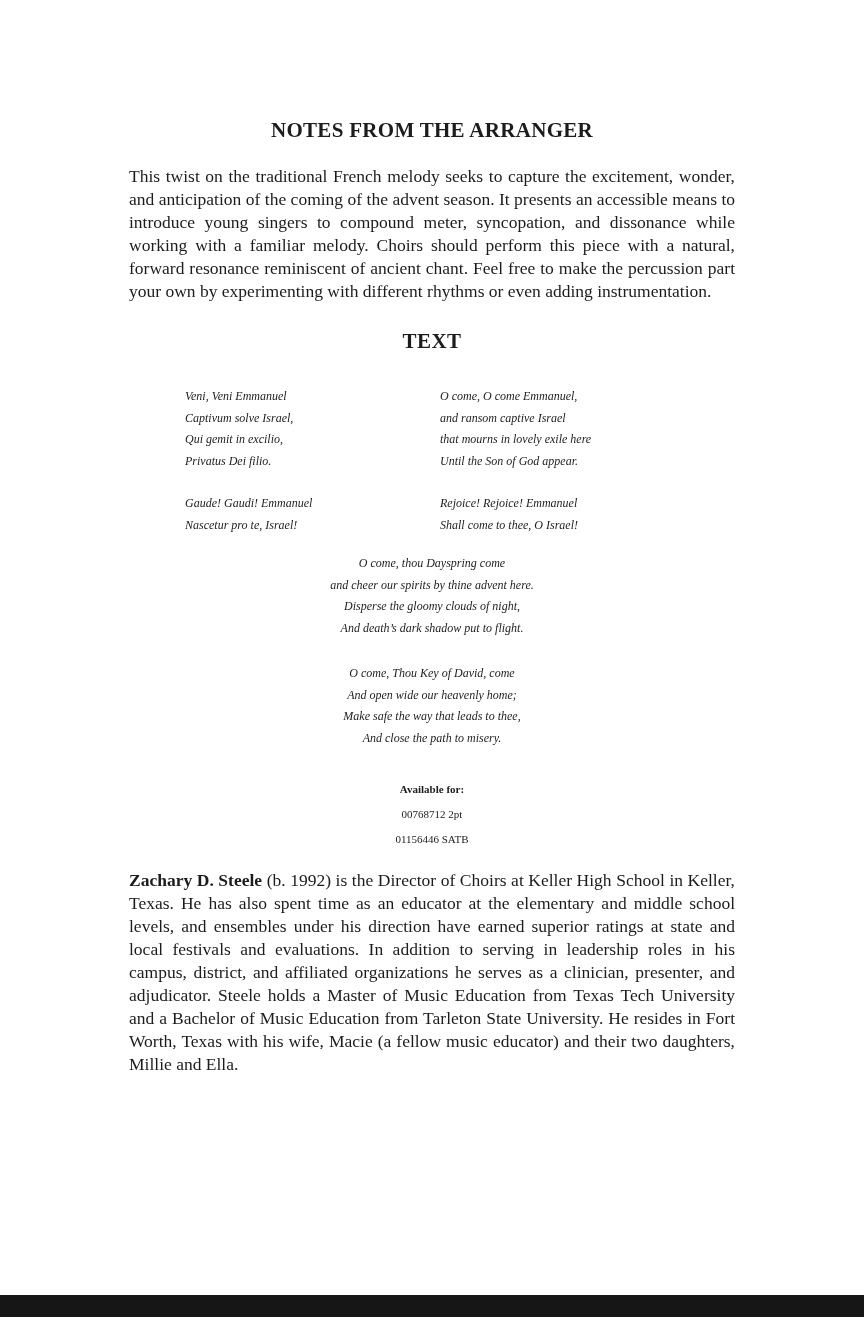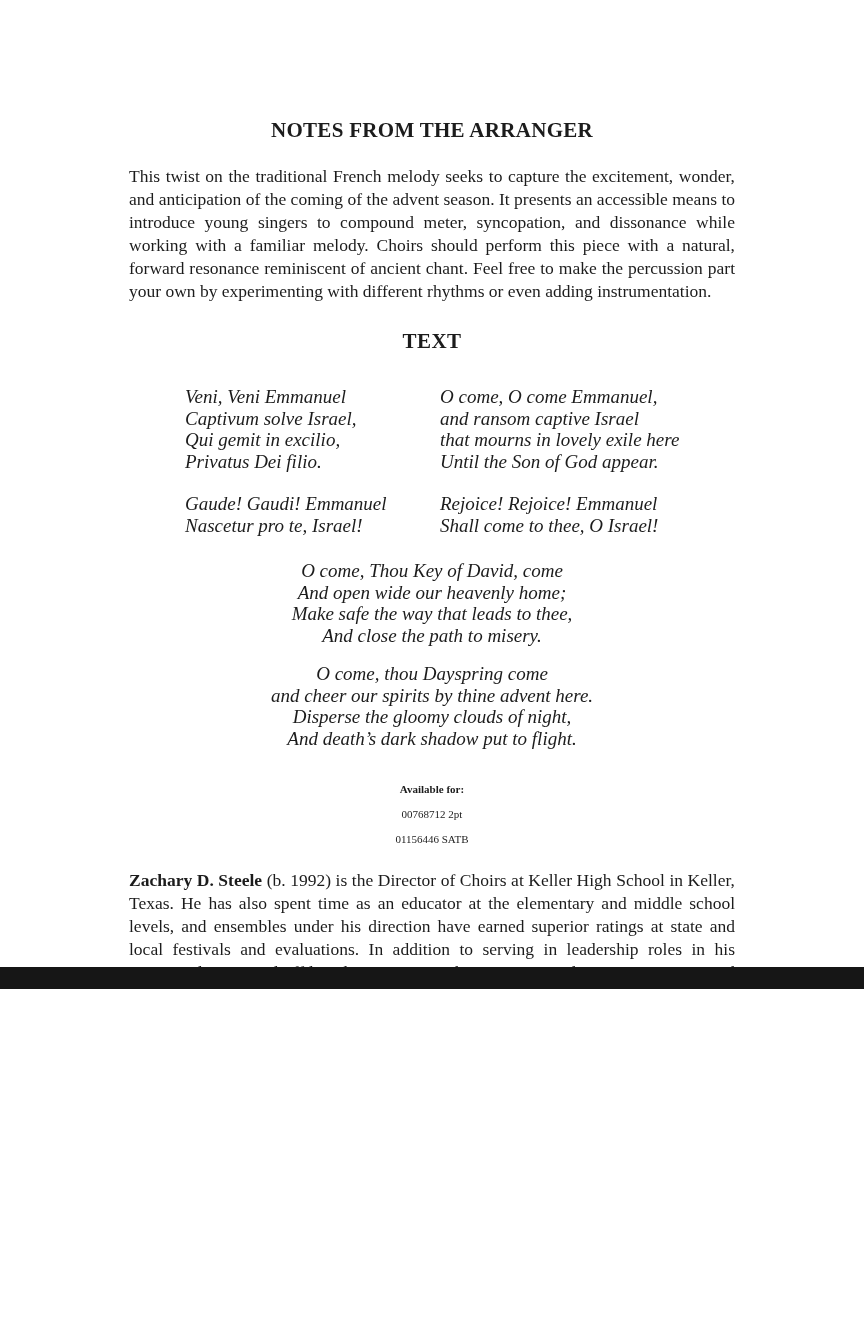--- a/index.html
+++ b/index.html
@@ -3,21 +3,21 @@
 <meta charset="utf-8">
 <style>
   html, body {
     margin: 0;
     padding: 0;
     background: #ffffff;
   }
   .page {
     position: relative;
     width: 864px;
-    height: 989px;
+    height: 1317px;
     background: #ffffff;
     font-family: "Liberation Serif", serif;
     color: #1c1c1c;
     overflow: hidden;
   }
   .content {
     position: absolute;
     top: 0;
     left: 129px;
     width: 606px;
@@ -43,21 +43,21 @@
     letter-spacing: 0.5px;
   }
   .verse-grid {
     margin: 32px 0 0 56px;
     display: grid;
     grid-template-columns: 255px auto;
     row-gap: 21px;
   }
   .verse {
     font-style: italic;
-    font-size: 19px;
+    font-size: 12px;
     line-height: 21.5px;
     white-space: pre-line;
   }
   .verse.centered {
     text-align: center;
     margin-top: 24px;
   }
   .verse.centered.first {
     margin-top: 17px;
   }
@@ -108,29 +108,29 @@
       <div class="verse">O come, O come Emmanuel,
 and ransom captive Israel
 that mourns in lovely exile here
 Until the Son of God appear.</div>
       <div class="verse">Gaude! Gaudi! Emmanuel
 Nascetur pro te, Israel!</div>
       <div class="verse">Rejoice! Rejoice! Emmanuel
 Shall come to thee, O Israel!</div>
     </div>
 
+    <div class="verse centered first">O come, thou Dayspring come
+and cheer our spirits by thine advent here.
+Disperse the gloomy clouds of night,
+And death’s dark shadow put to flight.</div>
+
     <div class="verse centered">O come, Thou Key of David, come
 And open wide our heavenly home;
 Make safe the way that leads to thee,
 And close the path to misery.</div>
-
-    <div class="verse centered first">O come, thou Dayspring come
-and cheer our spirits by thine advent here.
-Disperse the gloomy clouds of night,
-And death’s dark shadow put to flight.</div>
 
     <div class="available">
       <div class="available-label">Available for:</div>
       <div class="available-items">00768712  2pt
 01156446  SATB</div>
     </div>
 
     <p class="body-par bio"><span class="bold">Zachary D. Steele</span><span> (b. 1992) is the Director of Choirs at Keller High School in Keller, Texas. He has also spent time as an educator at the elementary and middle school levels, and ensembles under his direction have earned superior ratings at state and local festivals and evaluations. In addition to serving in leadership roles in his campus, district, and affiliated organizations he serves as a clinician, presenter, and adjudicator. Steele holds a Master of Music Education from Texas Tech University and a Bachelor of Music Education from Tarleton State University. He resides in Fort Worth, Texas with his wife, Macie (a fellow music educator) and their two daughters, Millie and Ella.</span></p>
 
   </div>

